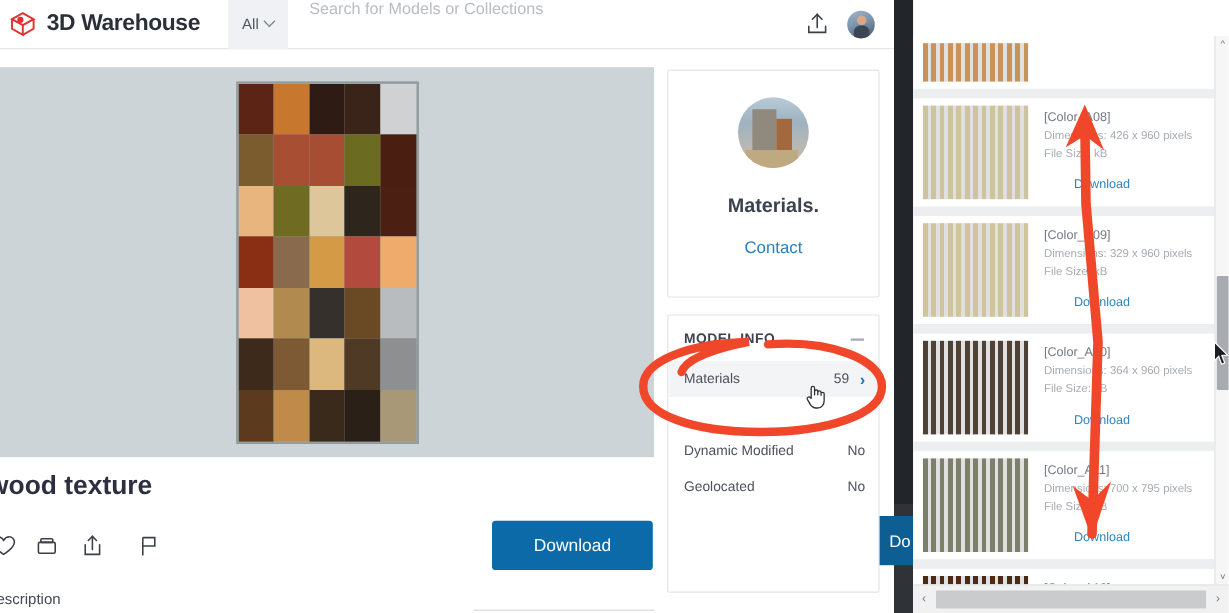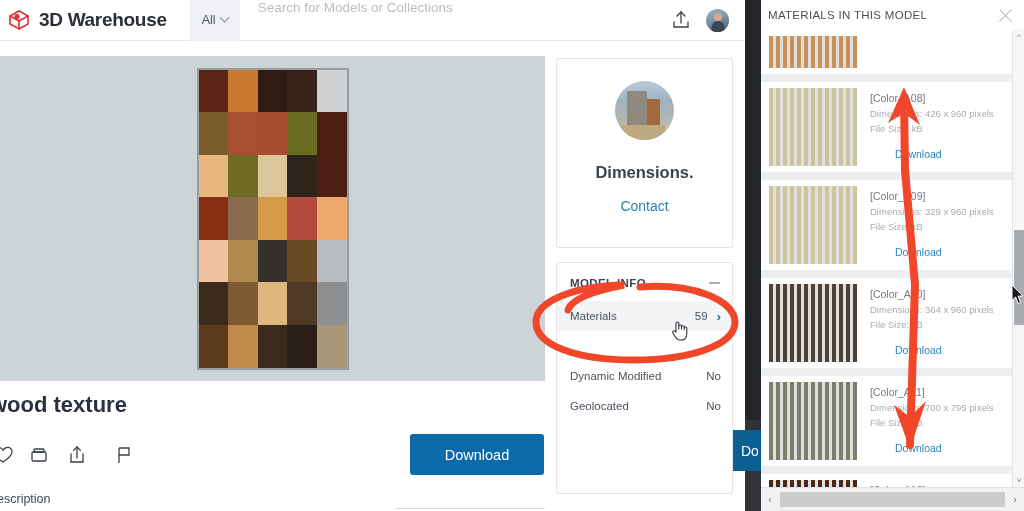--- a/index.html
+++ b/index.html
@@ -332,21 +332,21 @@
 
   <div class="desc-label">Description</div>
   <div class="desc-rule"></div>
 
   <div class="author-card">
     <div class="author-pic">
       <span class="bld" style="left:12px;top:10px;width:20px;height:45px;background:#8f897e;"></span>
       <span class="bld" style="left:32px;top:18px;width:13px;height:37px;background:#a3683e;"></span>
       <span class="bld" style="left:6px;top:44px;width:44px;height:15px;background:#bfa981;"></span>
     </div>
-    <div class="author-name">Dimensions.</div>
+    <div class="author-name">Materials.</div>
     <div class="contact-link">Contact</div>
   </div>
 
   <div class="info-card">
     <div class="info-head">
       <span class="info-head-t">MODEL INFO</span>
       <span class="collapse-ico"></span>
     </div>
     <div id="info-rows">
         <div class="info-row hl">
@@ -375,24 +375,20 @@
           </span>
         </div>
       </div>
   </div>
 
   <div class="dark-strip"></div>
   <div class="dark-strip-top"></div>
   <div class="hidden-dl">Do</div>
 
   <div class="mat-panel">
-    <div class="mat-head">
-      <span class="mat-head-t">MATERIALS IN THIS MODEL</span>
-      <span class="close-x"></span>
-    </div>
 
     <div class="mat-list" id="mat-list">
         <div class="mat-item partial">
           <div class="mat-thumb" style="background: repeating-linear-gradient(90deg, rgb(200, 146, 88) 0px, rgb(200, 146, 88) 4px, rgba(0, 0, 0, 0.12) 4px, rgba(0, 0, 0, 0.12) 7px);"></div>
           <div class="mat-meta"></div>
         </div>
         <div class="mat-item">
           <div class="mat-thumb" style="background: repeating-linear-gradient(90deg, rgb(205, 195, 159) 0px, rgb(205, 195, 159) 4px, rgba(0, 0, 0, 0.12) 4px, rgba(0, 0, 0, 0.12) 7px);"></div>
           <div class="mat-meta">
             <div class="mat-name">[Color_A08]</div>

